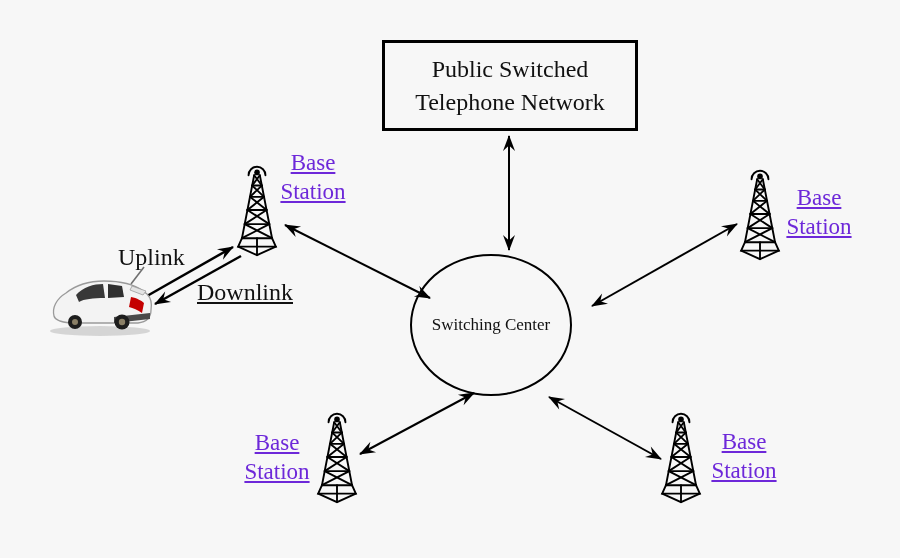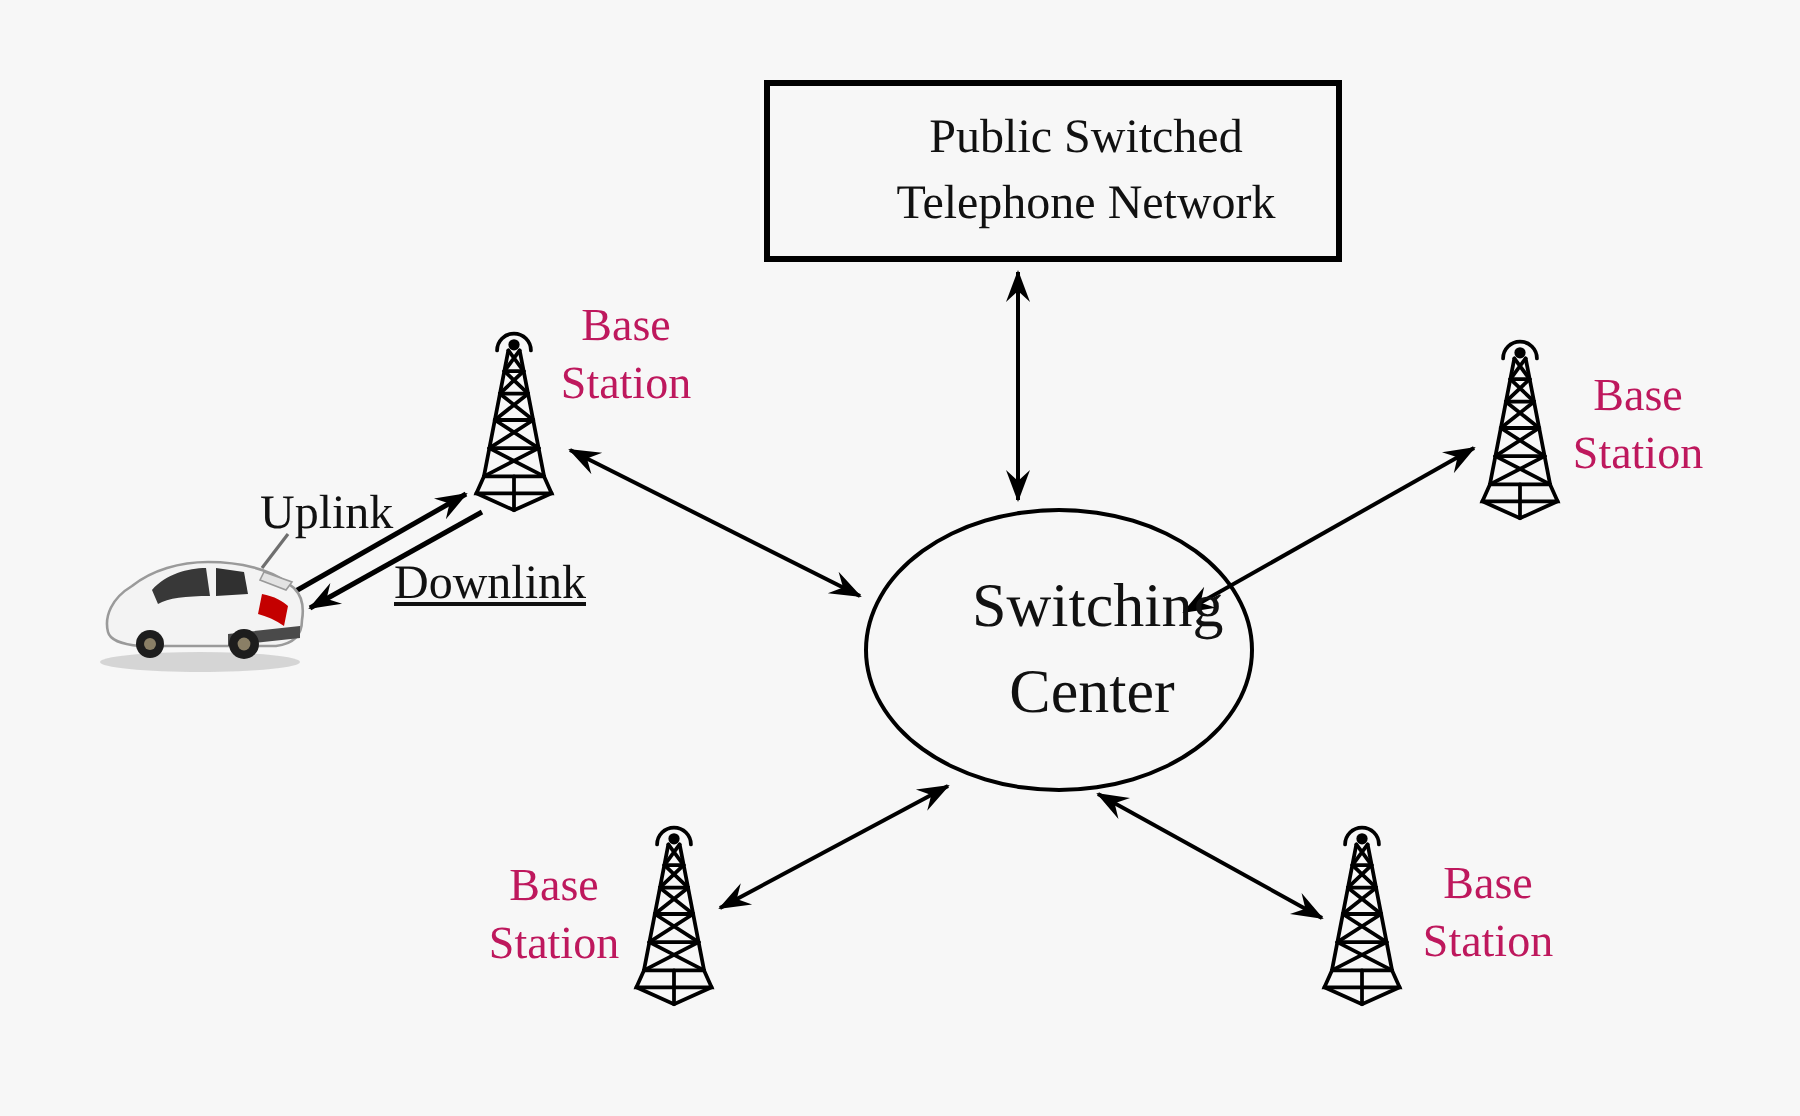--- a/index.html
+++ b/index.html
@@ -13,50 +13,50 @@
     background:#f7f7f7;
     overflow:hidden;
     color:#111;
   }
   .layer{position:absolute;left:0;top:0;}
   .node{
     position:absolute;
     display:flex;align-items:center;justify-content:center;
     text-align:center;
     color:#111;
-    padding-left:33px;
   }
   .pstn{
     left:382px;top:40px;width:250px;height:85px;
     border:3px solid #000;
     font-size:24px;line-height:1.35;
     background:transparent;
   }
   .pstn span{display:block;width:225px;}
   .switching{
-    left:432px;top:254px;width:158px;height:138px;
+    left:410px;top:254px;width:158px;height:138px;
     border:2.5px solid #000;border-radius:50%;
-    font-size:31px;line-height:1.38;
+    font-size:17px;line-height:1.38;
   }
   .switching span{display:block;width:120px;}
   .bs-label{
     position:absolute;width:90px;
     text-align:center;
     font-size:23px;line-height:1.24;
-    color:#be185d;
+    color:#6d28d9;
+    text-decoration:underline;
   }
   .bs-tl{left:268px;top:149px;}
   .bs-tr{left:774px;top:184px;}
   .bs-bl{left:232px;top:429px;}
   .bs-br{left:699px;top:428px;}
   .link-label{
     position:absolute;
     font-size:24px;color:#111;white-space:nowrap;
   }
-  .uplink{left:130px;top:244px;}
+  .uplink{left:118px;top:244px;}
   .downlink{left:197px;top:279px;text-decoration:underline;}
 </style>
 </head>
 <body>
 
 <div class="stage">
 
   <svg class="layer" width="900" height="558" viewBox="0 0 900 558">
     <defs>
       <marker id="ah" markerUnits="userSpaceOnUse" markerWidth="20" markerHeight="16" refX="16" refY="7" orient="auto-start-reverse">

